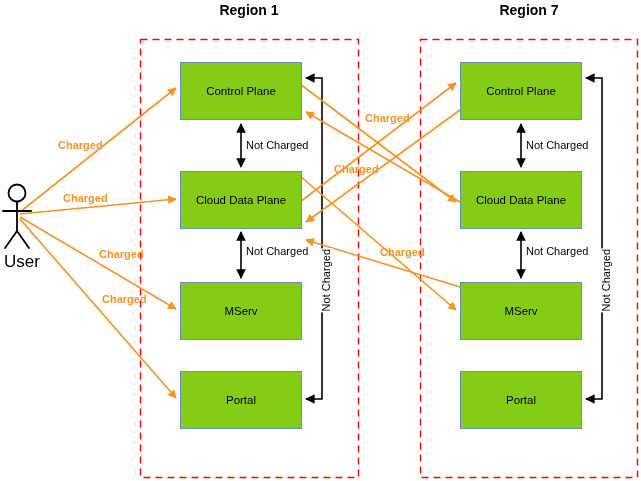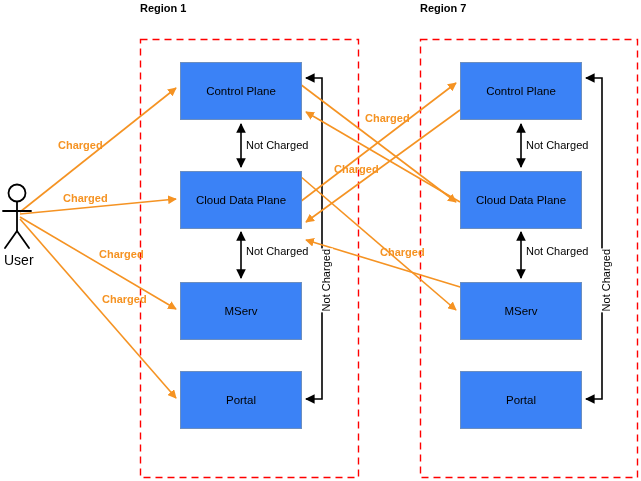--- a/index.html
+++ b/index.html
@@ -17,29 +17,30 @@
   }
   svg.layer {
     position: absolute;
     left: 0;
     top: 0;
     width: 641px;
     height: 481px;
   }
   .region-title {
     position: absolute;
-    font-size: 11px;
+    font-size: 14px;
     font-weight: bold;
     color: #000000;
+    text-align: center;
     white-space: nowrap;
   }
   .node-box {
     position: absolute;
     box-sizing: border-box;
-    background: #3b82f6;
+    background: #84cc16;
     border: 1px solid #6c8ebf;
     display: flex;
     align-items: center;
     justify-content: center;
     font-size: 11.5px;
     color: #000000;
     text-align: left;
   }
   .edge-label {
     position: absolute;
@@ -56,21 +57,21 @@
     background: transparent;
   }
   .edge-label.vertical {
     writing-mode: vertical-rl;
     transform: rotate(180deg);
     background: #ffffff;
     padding: 1px 0;
   }
   .actor-label {
     position: absolute;
-    font-size: 14px;
+    font-size: 17px;
     color: #000000;
     white-space: nowrap;
   }
 </style>
 </head>
 <body>
 
 <div id="canvas">
 
   <svg class="layer" viewBox="0 0 641 481" xmlns="http://www.w3.org/2000/svg">

